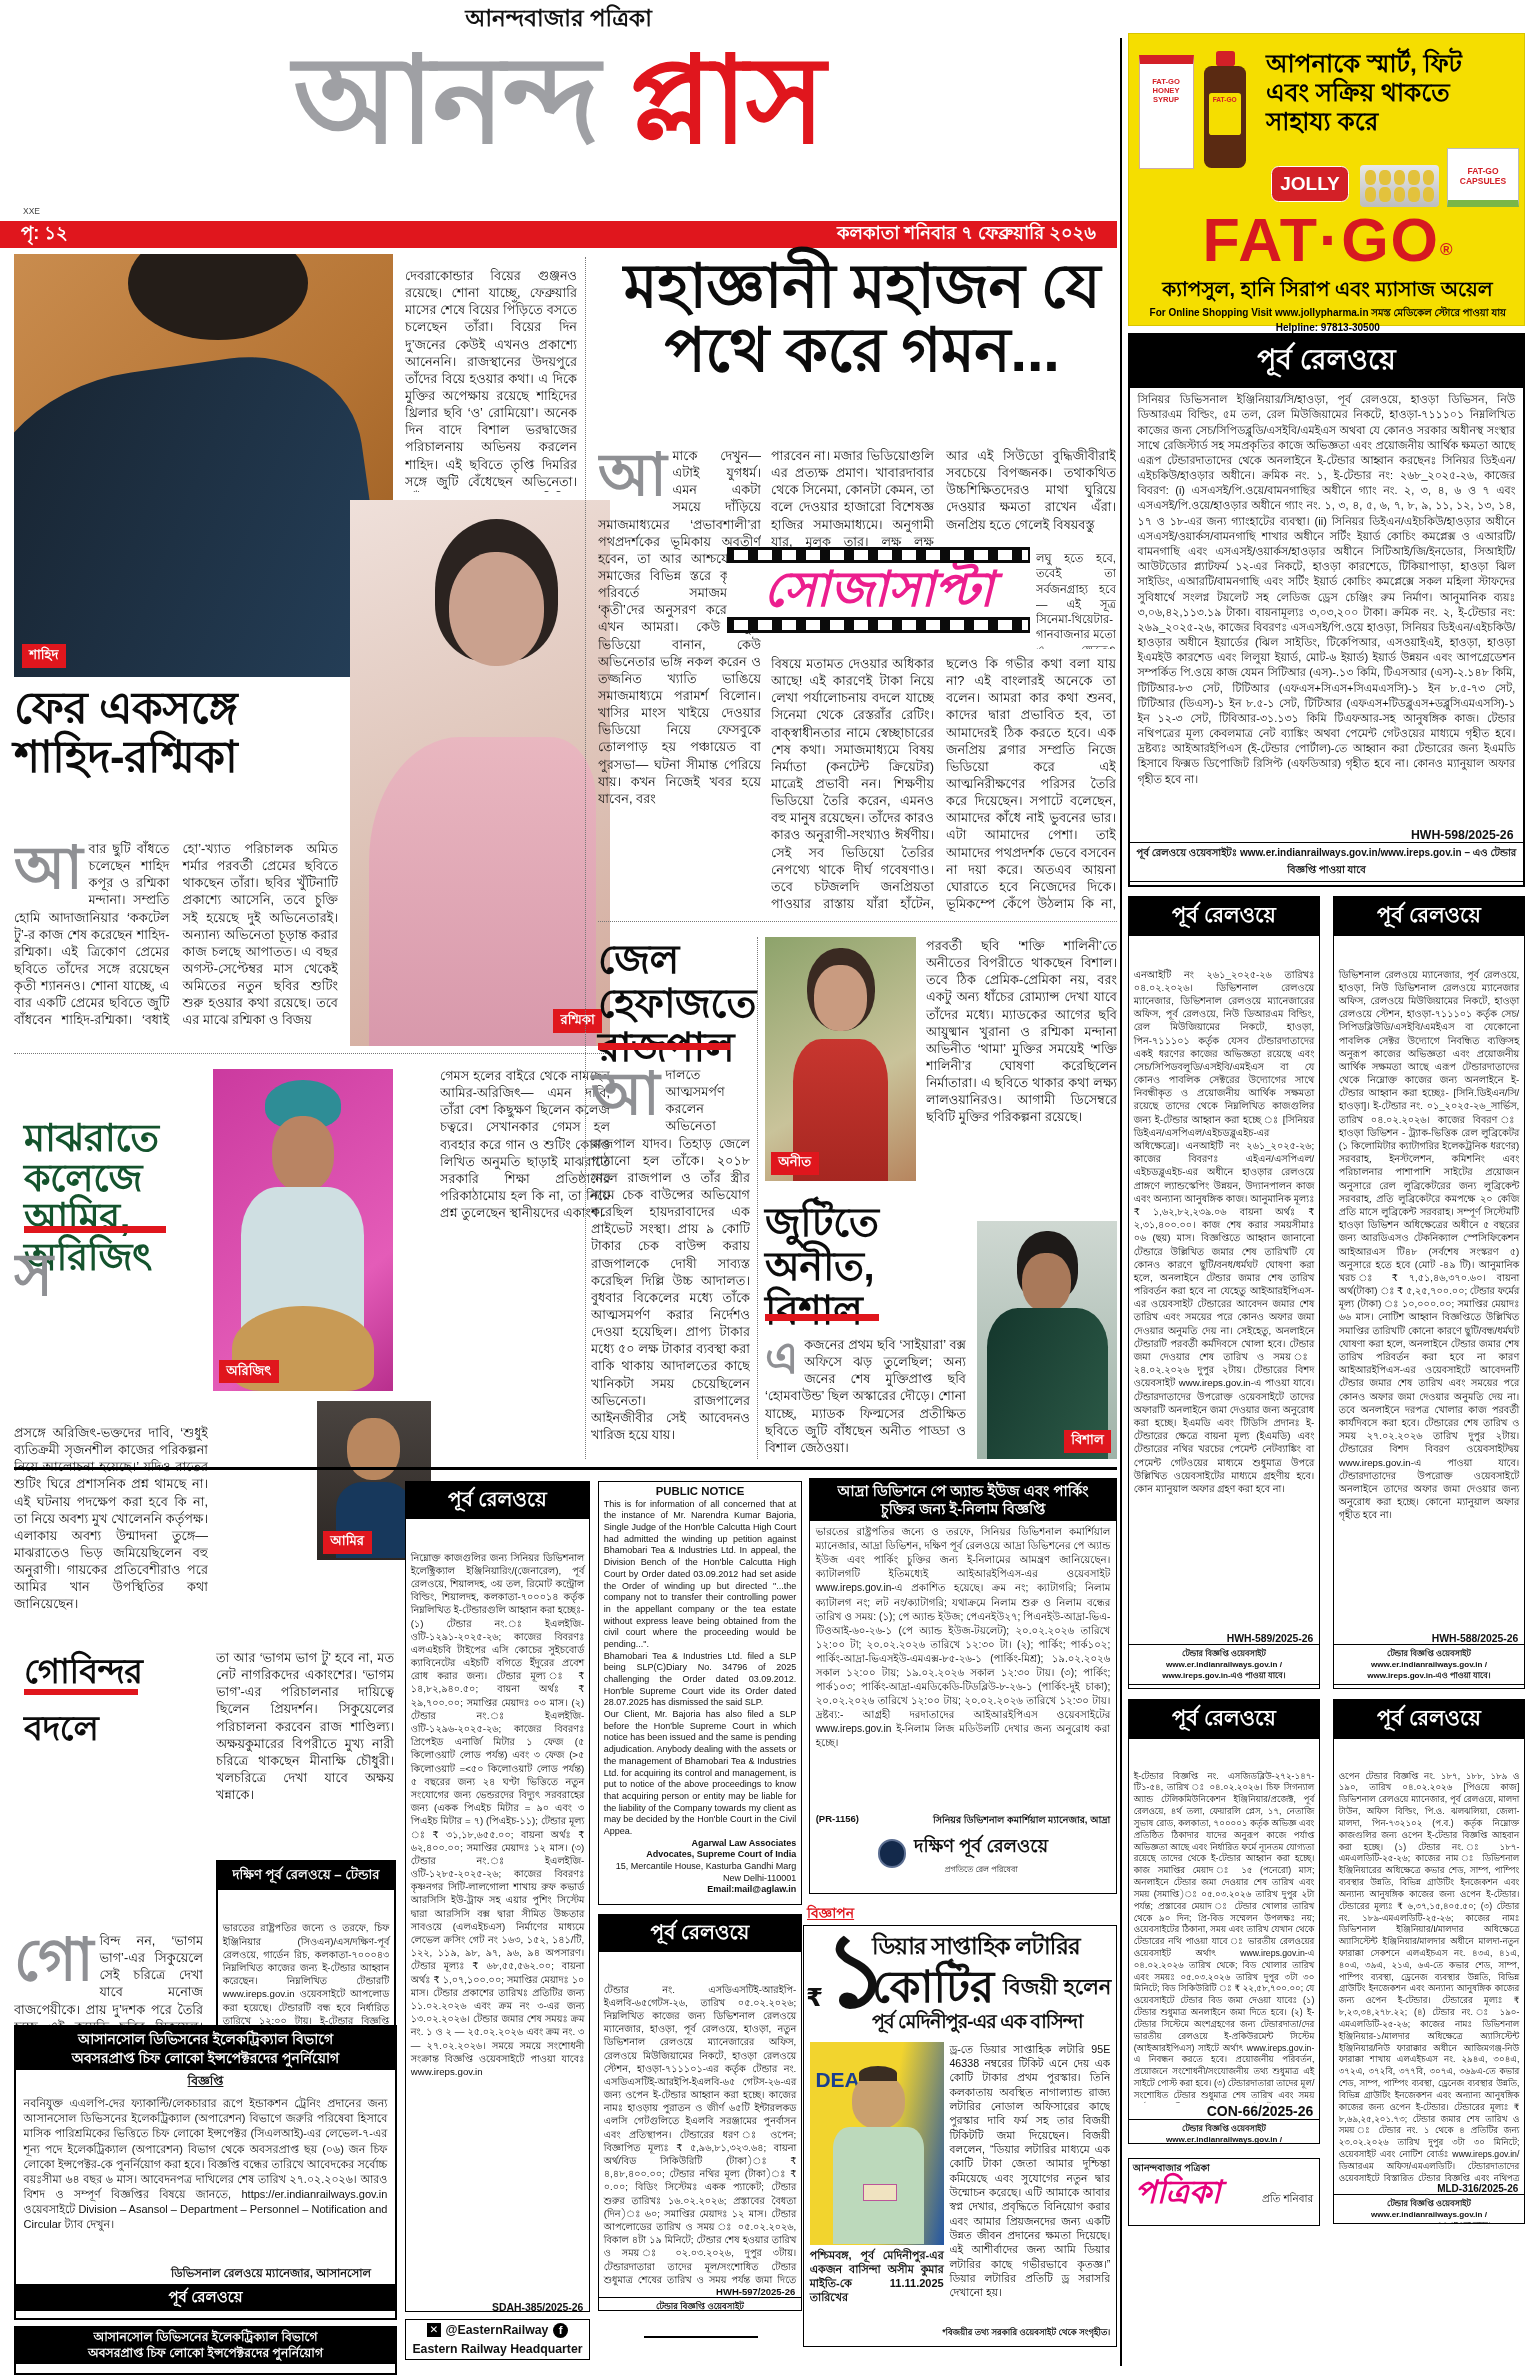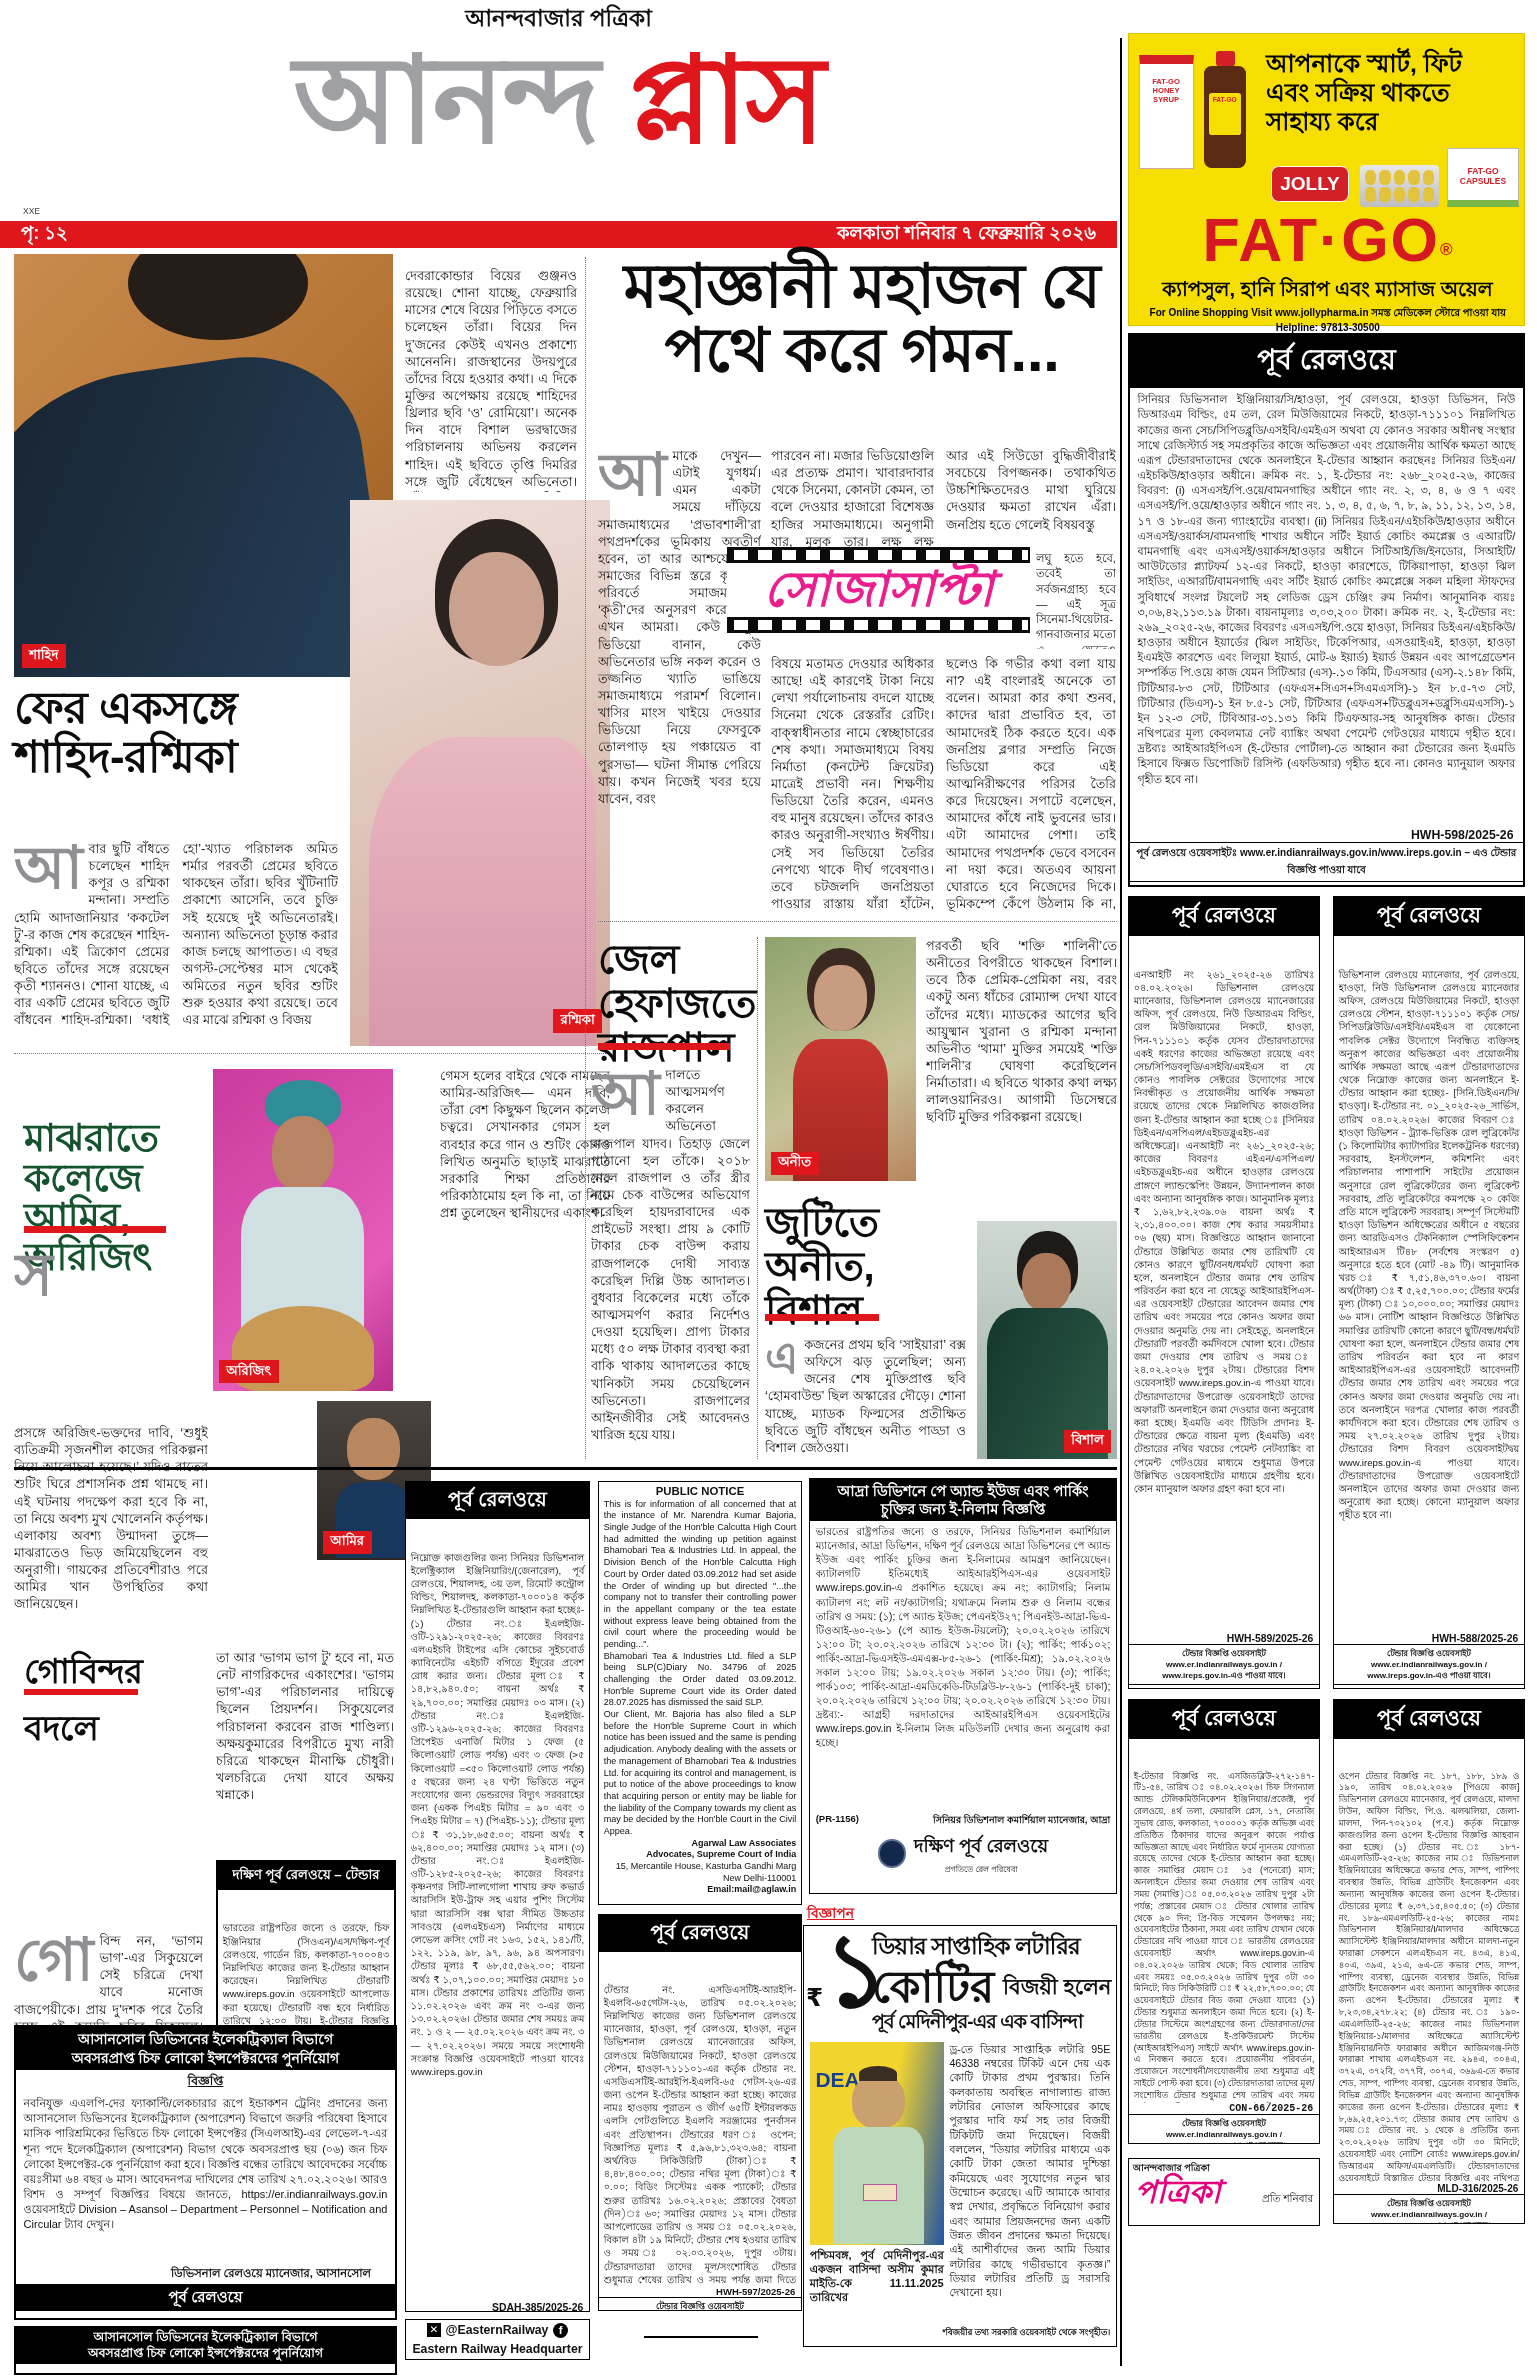--- a/index.html
+++ b/index.html
@@ -352,21 +352,21 @@
       <span class="xicon">✕</span>
       <span>@EasternRailway</span>
       <span class="ficon">f</span>
 
     </div>
   </div>
 
   <div class="notice abs" style="left:1128px;top:1699px;width:192px;height:445px;">
     <div class="nhead" style="font-size:21px;padding:1.9px 0;">পূর্ব রেলওয়ে</div>
     <div class="dense2 jt" style="padding:3.8px 4.7px;height:329px;overflow:hidden;font-size:8.7px;">ই-টেন্ডার বিজ্ঞপ্তি নং. এসজিডব্লিউ-২৭২-১৪৭-টি১-৫৪, তারিখ ঃ ০৪.০২.২০২৬। চিফ সিগন্যাল অ্যান্ড টেলিকমিউনিকেশন ইঞ্জিনিয়ার/প্রজেক্ট, পূর্ব রেলওয়ে, ৪র্থ তলা, ফেয়ারলি প্লেস, ১৭, নেতাজি সুভাষ রোড, কলকাতা, ৭০০০০১ কর্তৃক অভিজ্ঞ এবং প্রতিষ্ঠিত ঠিকাদার যাদের অনুরূপ কাজে পর্যাপ্ত অভিজ্ঞতা আছে এবং নির্ধারিত ফর্মে ন্যূনতম যোগ্যতা রয়েছে তাদের থেকে ই-টেন্ডার আহ্বান করা হচ্ছে। কাজ সমাপ্তির মেয়াদ ঃ ১৫ (পনেরো) মাস; অনলাইনে টেন্ডার জমা দেওয়ার শেষ তারিখ এবং সময় (সমাপ্তি)ঃ ০৫.০৩.২০২৬ তারিখ দুপুর ২টা পর্যন্ত; প্রস্তাবের মেয়াদ ঃ টেন্ডার খোলার তারিখ থেকে ৯০ দিন; প্রি-বিড সম্মেলন উপলক্ষঃ নয়; ওয়েবসাইটের ঠিকানা, সময় এবং তারিখ যেখান থেকে টেন্ডারের নথি পাওয়া যাবে ঃ ভারতীয় রেলওয়ের ওয়েবসাইট অর্থাৎ www.ireps.gov.in-এ ০৪.০২.২০২৬ তারিখ থেকে; বিড খোলার তারিখ এবং সময়ঃ ০৫.০৩.২০২৬ তারিখ দুপুর ৩টা ৩০ মিনিটে; বিড সিকিউরিটি ঃ ₹ ২২,৫৮,৭০০.০০; যে ওয়েবসাইটে টেন্ডার বিড জমা দেওয়া যাবেঃ (১) টেন্ডার শুধুমাত্র অনলাইনে জমা দিতে হবে। (২) ই-টেন্ডার সিস্টেমে অংশগ্রহণের জন্য টেন্ডারদাতা/দের ভারতীয় রেলওয়ে ই-প্রকিউরমেন্ট সিস্টেম (আইআরইপিএস) সাইটে অর্থাৎ www.ireps.gov.in-এ নিবন্ধন করতে হবে। প্রয়োজনীয় পরিবর্তন, প্রয়োজনে সংশোধনী/সংযোজনীয় তথ্য শুধুমাত্র এই সাইটে পোস্ট করা হবে। (৩) টেন্ডারদাতারা তাদের মূল/সংশোধিত টেন্ডার শুধুমাত্র শেষ তারিখ এবং সময় পর্যন্ত জমা দিতে পারবেন। (৪) এই টেন্ডারের জন্য ম্যানুয়াল বিড/অফার অনুমোদিত নয়। প্রাপ্ত যেকোনো ম্যানুয়াল প্রস্তাব উপেক্ষা করা হবে।</div>
-    <div class="nref" style="font-size:10px;padding-right:5.7px;font-family:Liberation Mono, monospace;">CON-66/2025-26</div>
+    <div class="nref" style="font-size:14px;padding-right:5.7px;">CON-66/2025-26</div>
     <div class="nweb" style="font-size:8.1px;">টেন্ডার বিজ্ঞপ্তি ওয়েবসাইট www.er.indianrailways.gov.in / www.ireps.gov.in-এও পাওয়া যাবে।</div>
     <div class="follow" style="font-size:11px;">
       <span>আমাদের অনুসরণ করুন:</span>
       <span class="xicon">✕</span>
 
     </div>
   </div>
 
   <div class="notice abs" style="left:1128px;top:2158px;width:192px;height:68px;border-width:0.9px;">
     <div style="font-size:9.5px;font-weight:bold;padding:1.9px 3.8px 0;">আনন্দবাজার পত্রিকা</div>

